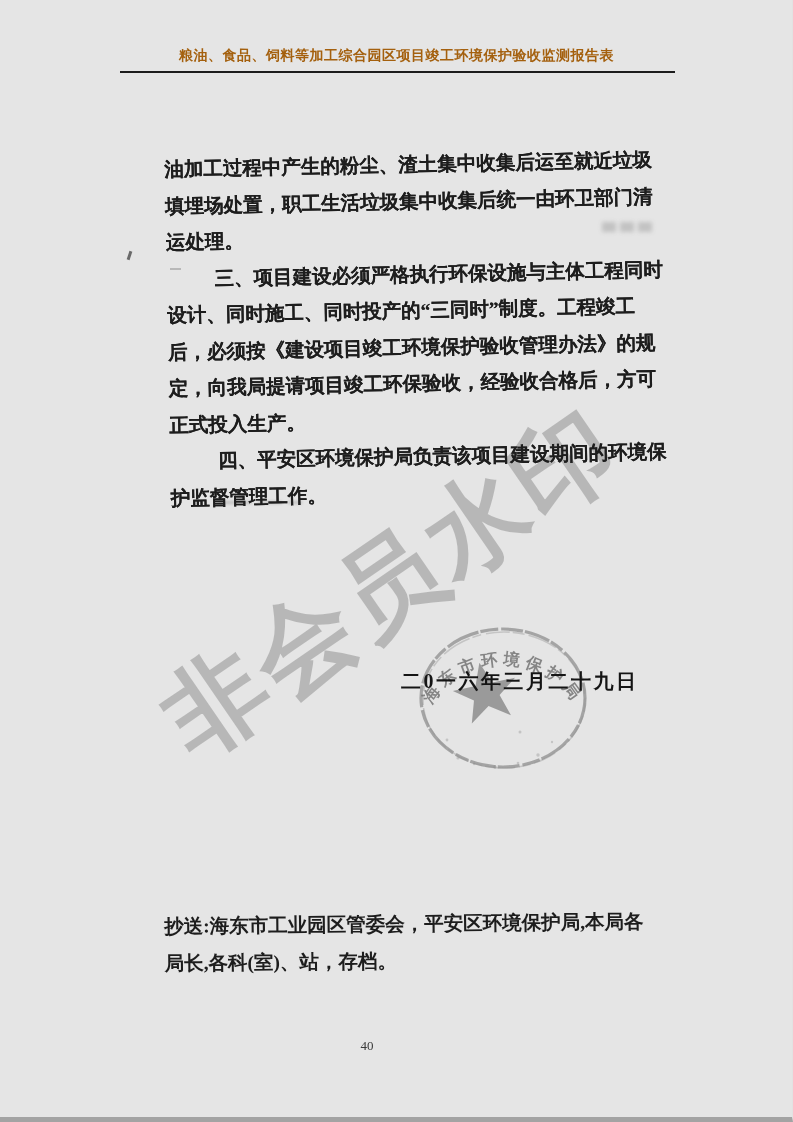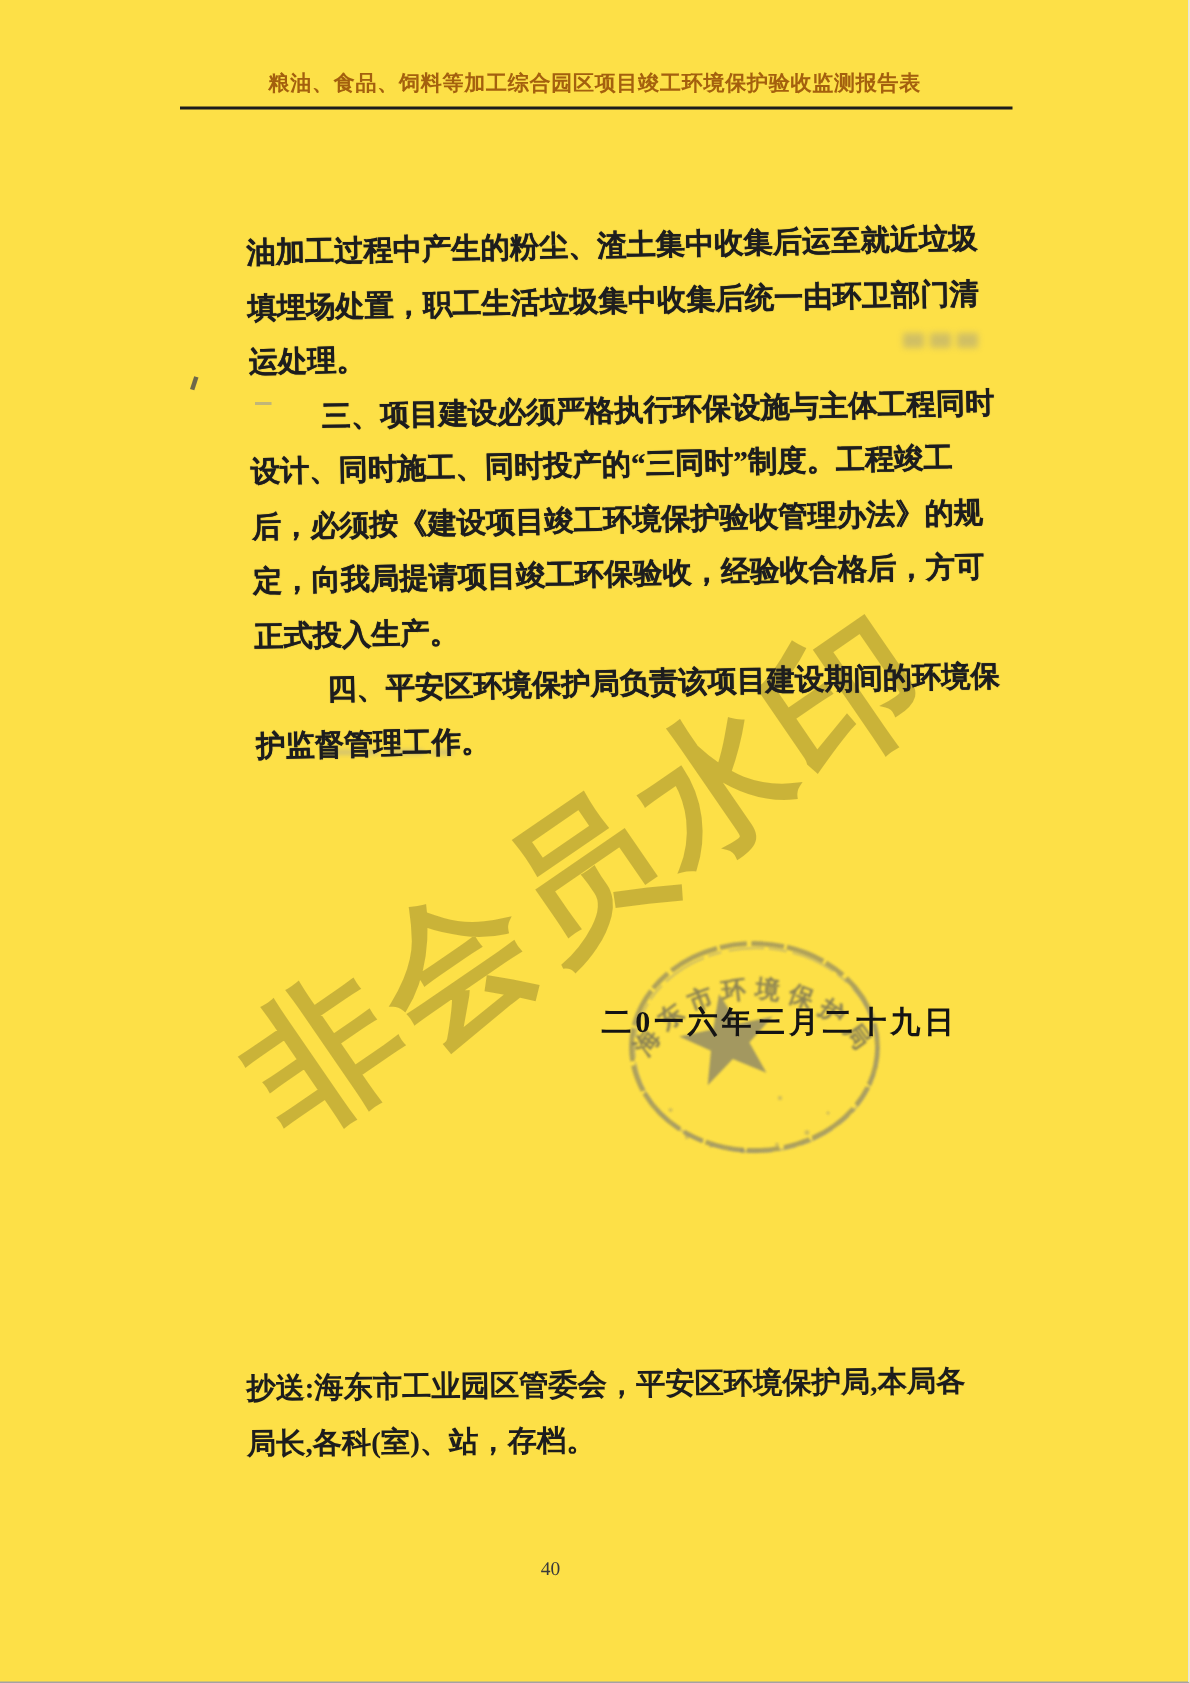--- a/index.html
+++ b/index.html
@@ -1,19 +1,19 @@
 <!DOCTYPE html>
 <html><head>
 <meta charset="utf-8">
 <style>
   html,body{margin:0;padding:0;background:#ffffff;}
   .page{
-    position:relative;width:793px;height:1122px;background:#fde047;
+    position:relative;width:793px;height:1122px;background:#e5e5e5;
     overflow:hidden;font-family:"Liberation Serif","DejaVu Serif",serif;
-    border-right:1px solid #e2e2e2;border-bottom:1px solid #a3a3a3;box-sizing:border-box;
+    border-right:1px solid #e2e2e2;border-bottom:5px solid #a3a3a3;box-sizing:border-box;
   }
   .header-title{
     position:absolute;top:47px;left:0;width:793px;text-align:center;
     font-size:14px;font-weight:bold;color:#a4600e;letter-spacing:0.5px;
   }
   .header-rule{
     position:absolute;top:71px;left:120px;width:555px;height:2px;background:#1c1c1c;
   }
   .body-text{
     position:absolute;top:152px;left:164px;width:502px;

